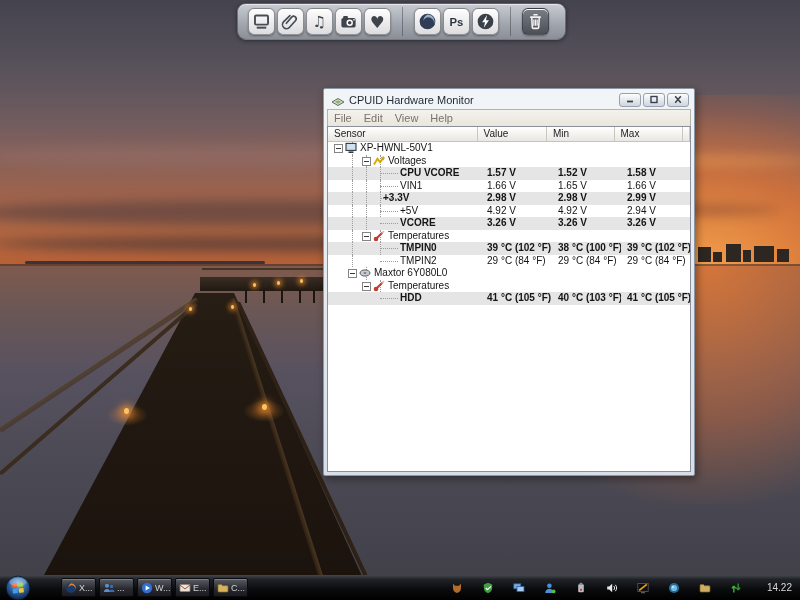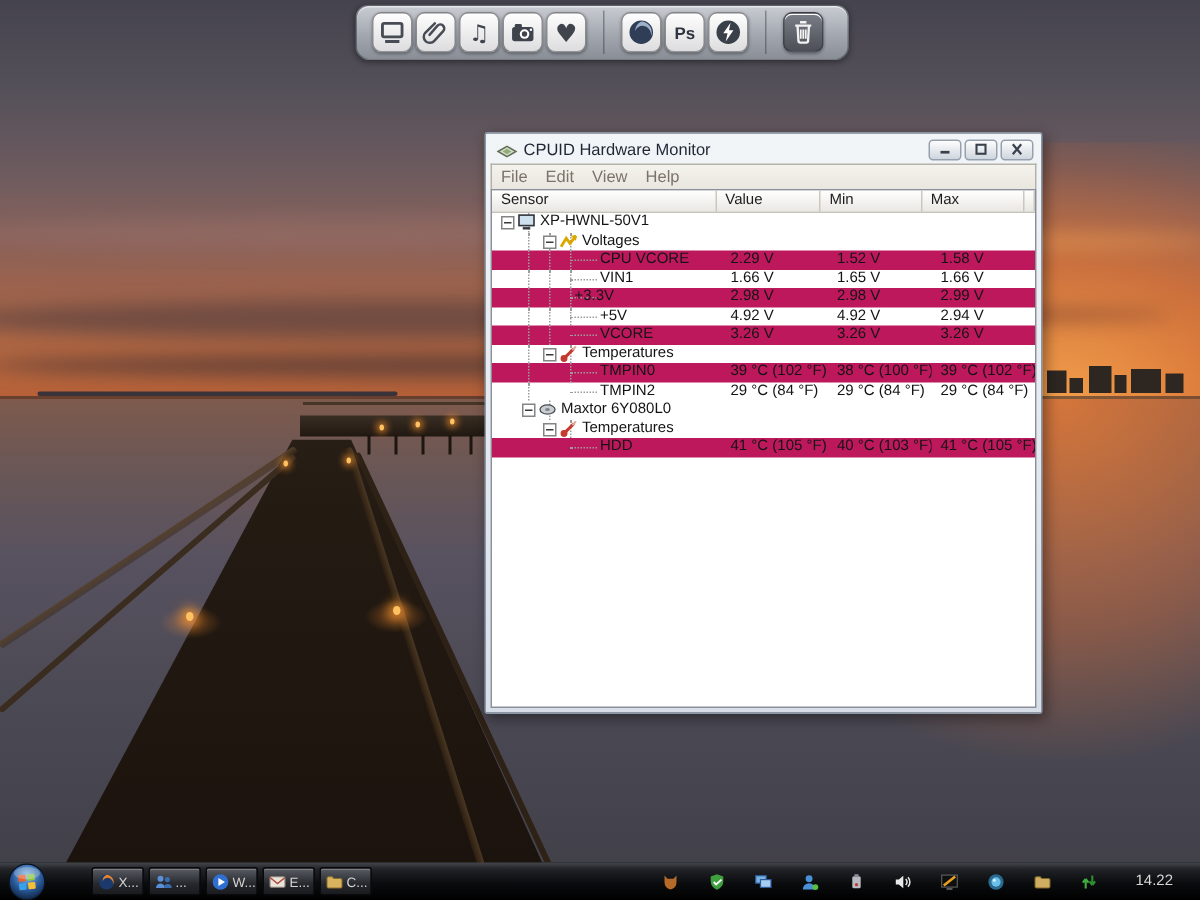--- a/index.html
+++ b/index.html
@@ -70,21 +70,21 @@
   .menubar{height:16px;background:linear-gradient(180deg,#f4f2ec,#e9e6df);border:1px solid #b5b2a8;border-bottom:none;
     display:flex;align-items:center;font-size:11px;color:#7b7269;flex:0 0 auto;}
   .menu-item{padding:0 6px;}
   .client{flex:1 1 auto;background:#fff;border:1px solid #8a8f99;position:relative;overflow:hidden;}
   .thead{position:absolute;left:0;top:0;right:0;height:14px;display:flex;
     background:linear-gradient(180deg,#ffffff,#e9e7e2);border-bottom:1px solid #c6c3bb;}
   .th{box-sizing:border-box;border-right:1px solid #cac7bf;font-size:10px;color:#1c1c1c;
     padding:1px 0 0 6px;white-space:nowrap;overflow:hidden;}
   .rows{position:absolute;left:0;top:15px;right:0;bottom:0;}
   .trow{position:relative;height:12.5px;font-size:10px;color:#141414;white-space:nowrap;}
-  .trow.shaded{background:#be185d;}
+  .trow.shaded{background:#e5e5e5;font-weight:bold;}
   .guide{position:absolute;top:0;bottom:0;width:0;border-left:1px dotted #9c9c9c;}
   .stub{position:absolute;top:6px;height:0;border-top:1px dotted #9c9c9c;width:18px;}
   .expander{position:absolute;top:2px;width:9px;height:9px;background:#fff;border:1px solid #848484;box-sizing:border-box;z-index:2;}
   .expander::after{content:"";position:absolute;left:1px;right:1px;top:3px;height:1px;background:#3a3a3a;}
   .node-icon{position:absolute;top:0;width:12px;height:12px;z-index:2;}
   .node-icon svg{width:12px;height:12px;display:block;}
   .tlabel{position:absolute;top:0;line-height:12.5px;}
   .tcell{position:absolute;top:0;line-height:12.5px;padding-left:6px;box-sizing:border-box;overflow:hidden;}
   .statusbar{height:16px;background:linear-gradient(180deg,#f3f1eb,#e7e4dd);border-top:1px solid #fff;
     display:flex;align-items:center;font-size:11px;color:#2a2a2a;flex:0 0 auto;padding-top:1px;}
@@ -98,21 +98,21 @@
     background:linear-gradient(180deg,#43464c 0%,#202227 18%,#0b0c0e 55%,#000 100%);
     display:flex;align-items:center;}
   .orb{width:26px;height:26px;margin-left:5px;flex:0 0 auto;}
   .task-buttons{display:flex;margin-left:30px;gap:3px;}
   .task-btn{width:35px;height:19px;border-radius:2px;box-sizing:border-box;
     background:linear-gradient(180deg,#595d64,#26282d 60%,#1a1b1f);
     border:1px solid #0a0a0c;box-shadow:inset 0 1px 0 rgba(255,255,255,.22);
     display:flex;align-items:center;padding-left:3px;gap:2px;}
   .task-btn svg{width:12px;height:12px;flex:0 0 auto;}
   .task-btn .tb-label{font-size:9px;color:#d3d3d3;overflow:hidden;white-space:nowrap;}
-  .tray{margin-left:auto;display:flex;align-items:center;gap:18px;padding-right:14px;}
+  .tray{margin-left:auto;display:flex;align-items:center;gap:18px;padding-right:4px;}
   .tray-icon{width:13px;height:13px;display:flex;align-items:center;justify-content:center;}
   .tray-icon svg{width:12px;height:12px;}
   .clock{font-size:10px;color:#d8d8d8;margin-left:6px;margin-right:4px;}
 </style>
 </head>
 <body>
 
 <div class="desktop">
   <div class="sky">
     <div class="sun-glow"></div>
@@ -299,21 +299,21 @@
             </svg>
           </span>
           <span class="tlabel" style="left: 60px;">Voltages</span>
         </div>
         <div class="trow shaded">
           <span class="guide" style="left: 24px;"></span>
           <span class="guide" style="left: 38px;"></span>
           <span class="guide" style="left: 52px;"></span>
           <span class="stub" style="left: 52px;"></span>
           <span class="tlabel" style="left: 72px;">CPU VCORE</span>
-          <span class="tcell" style="left: 153px; width: 71px;">2.29 V</span>
+          <span class="tcell" style="left: 153px; width: 71px;">1.57 V</span>
           <span class="tcell" style="left: 224px; width: 69px;">1.52 V</span>
           <span class="tcell" style="left: 293px; width: 70px;">1.58 V</span>
         </div>
         <div class="trow">
           <span class="guide" style="left: 24px;"></span>
           <span class="guide" style="left: 38px;"></span>
           <span class="guide" style="left: 52px;"></span>
           <span class="stub" style="left: 52px;"></span>
           <span class="tlabel" style="left: 72px;">VIN1</span>
           <span class="tcell" style="left: 153px; width: 71px;">1.66 V</span>

